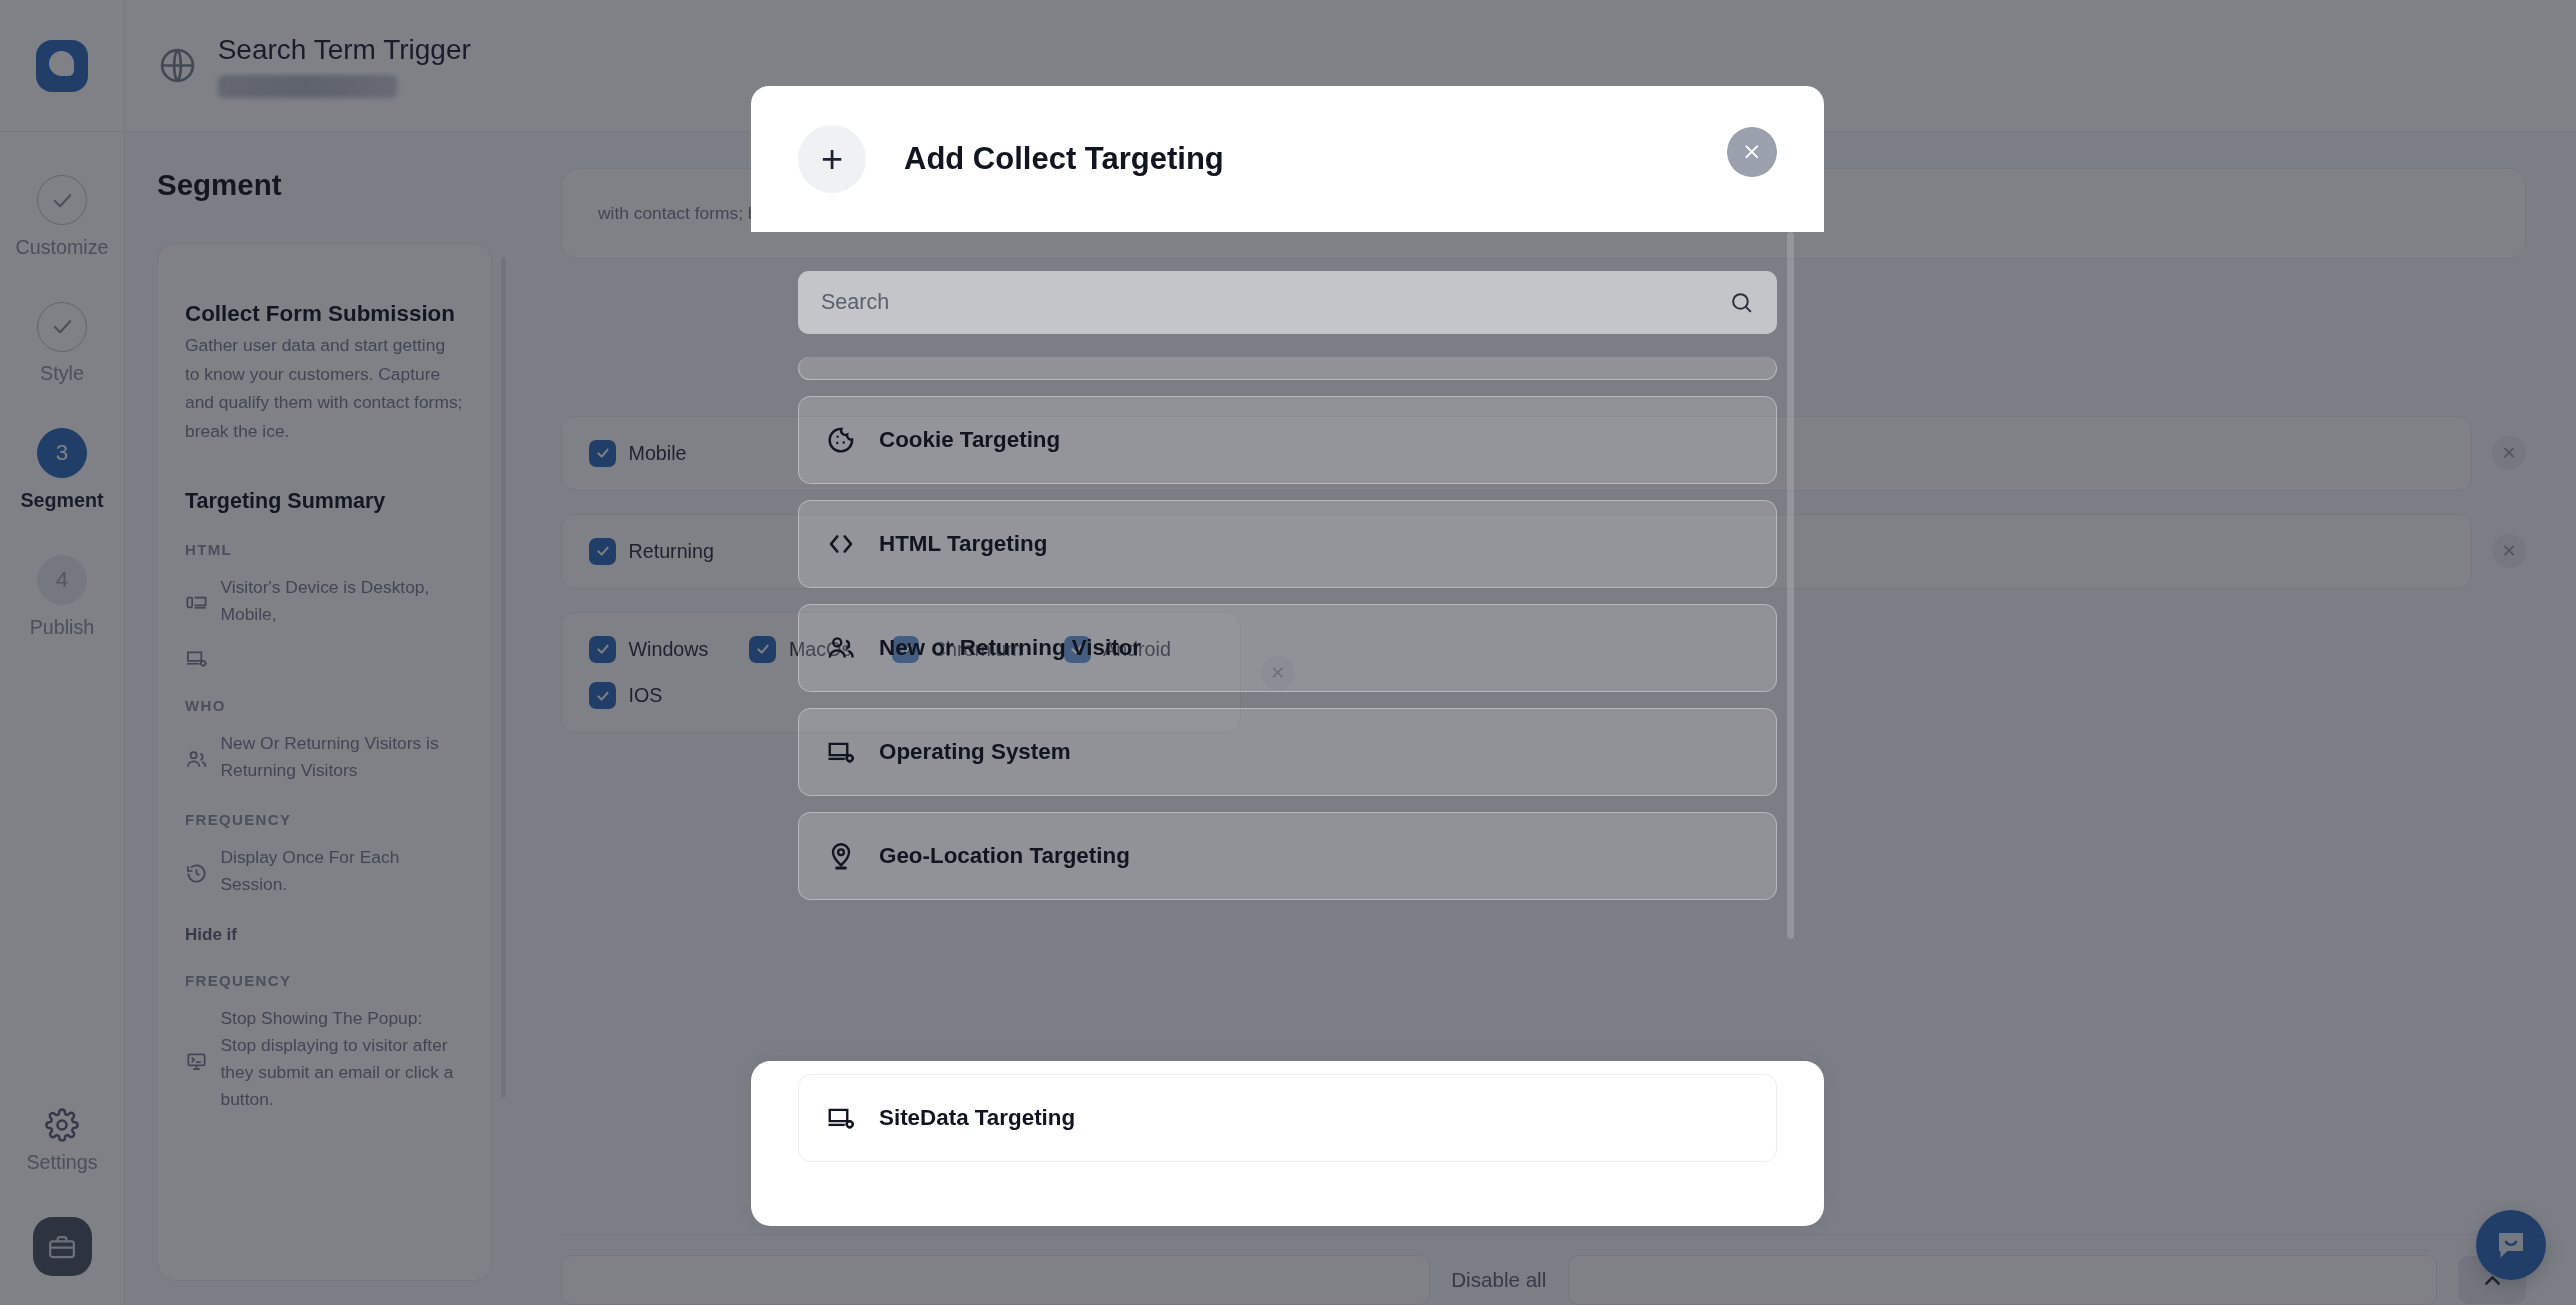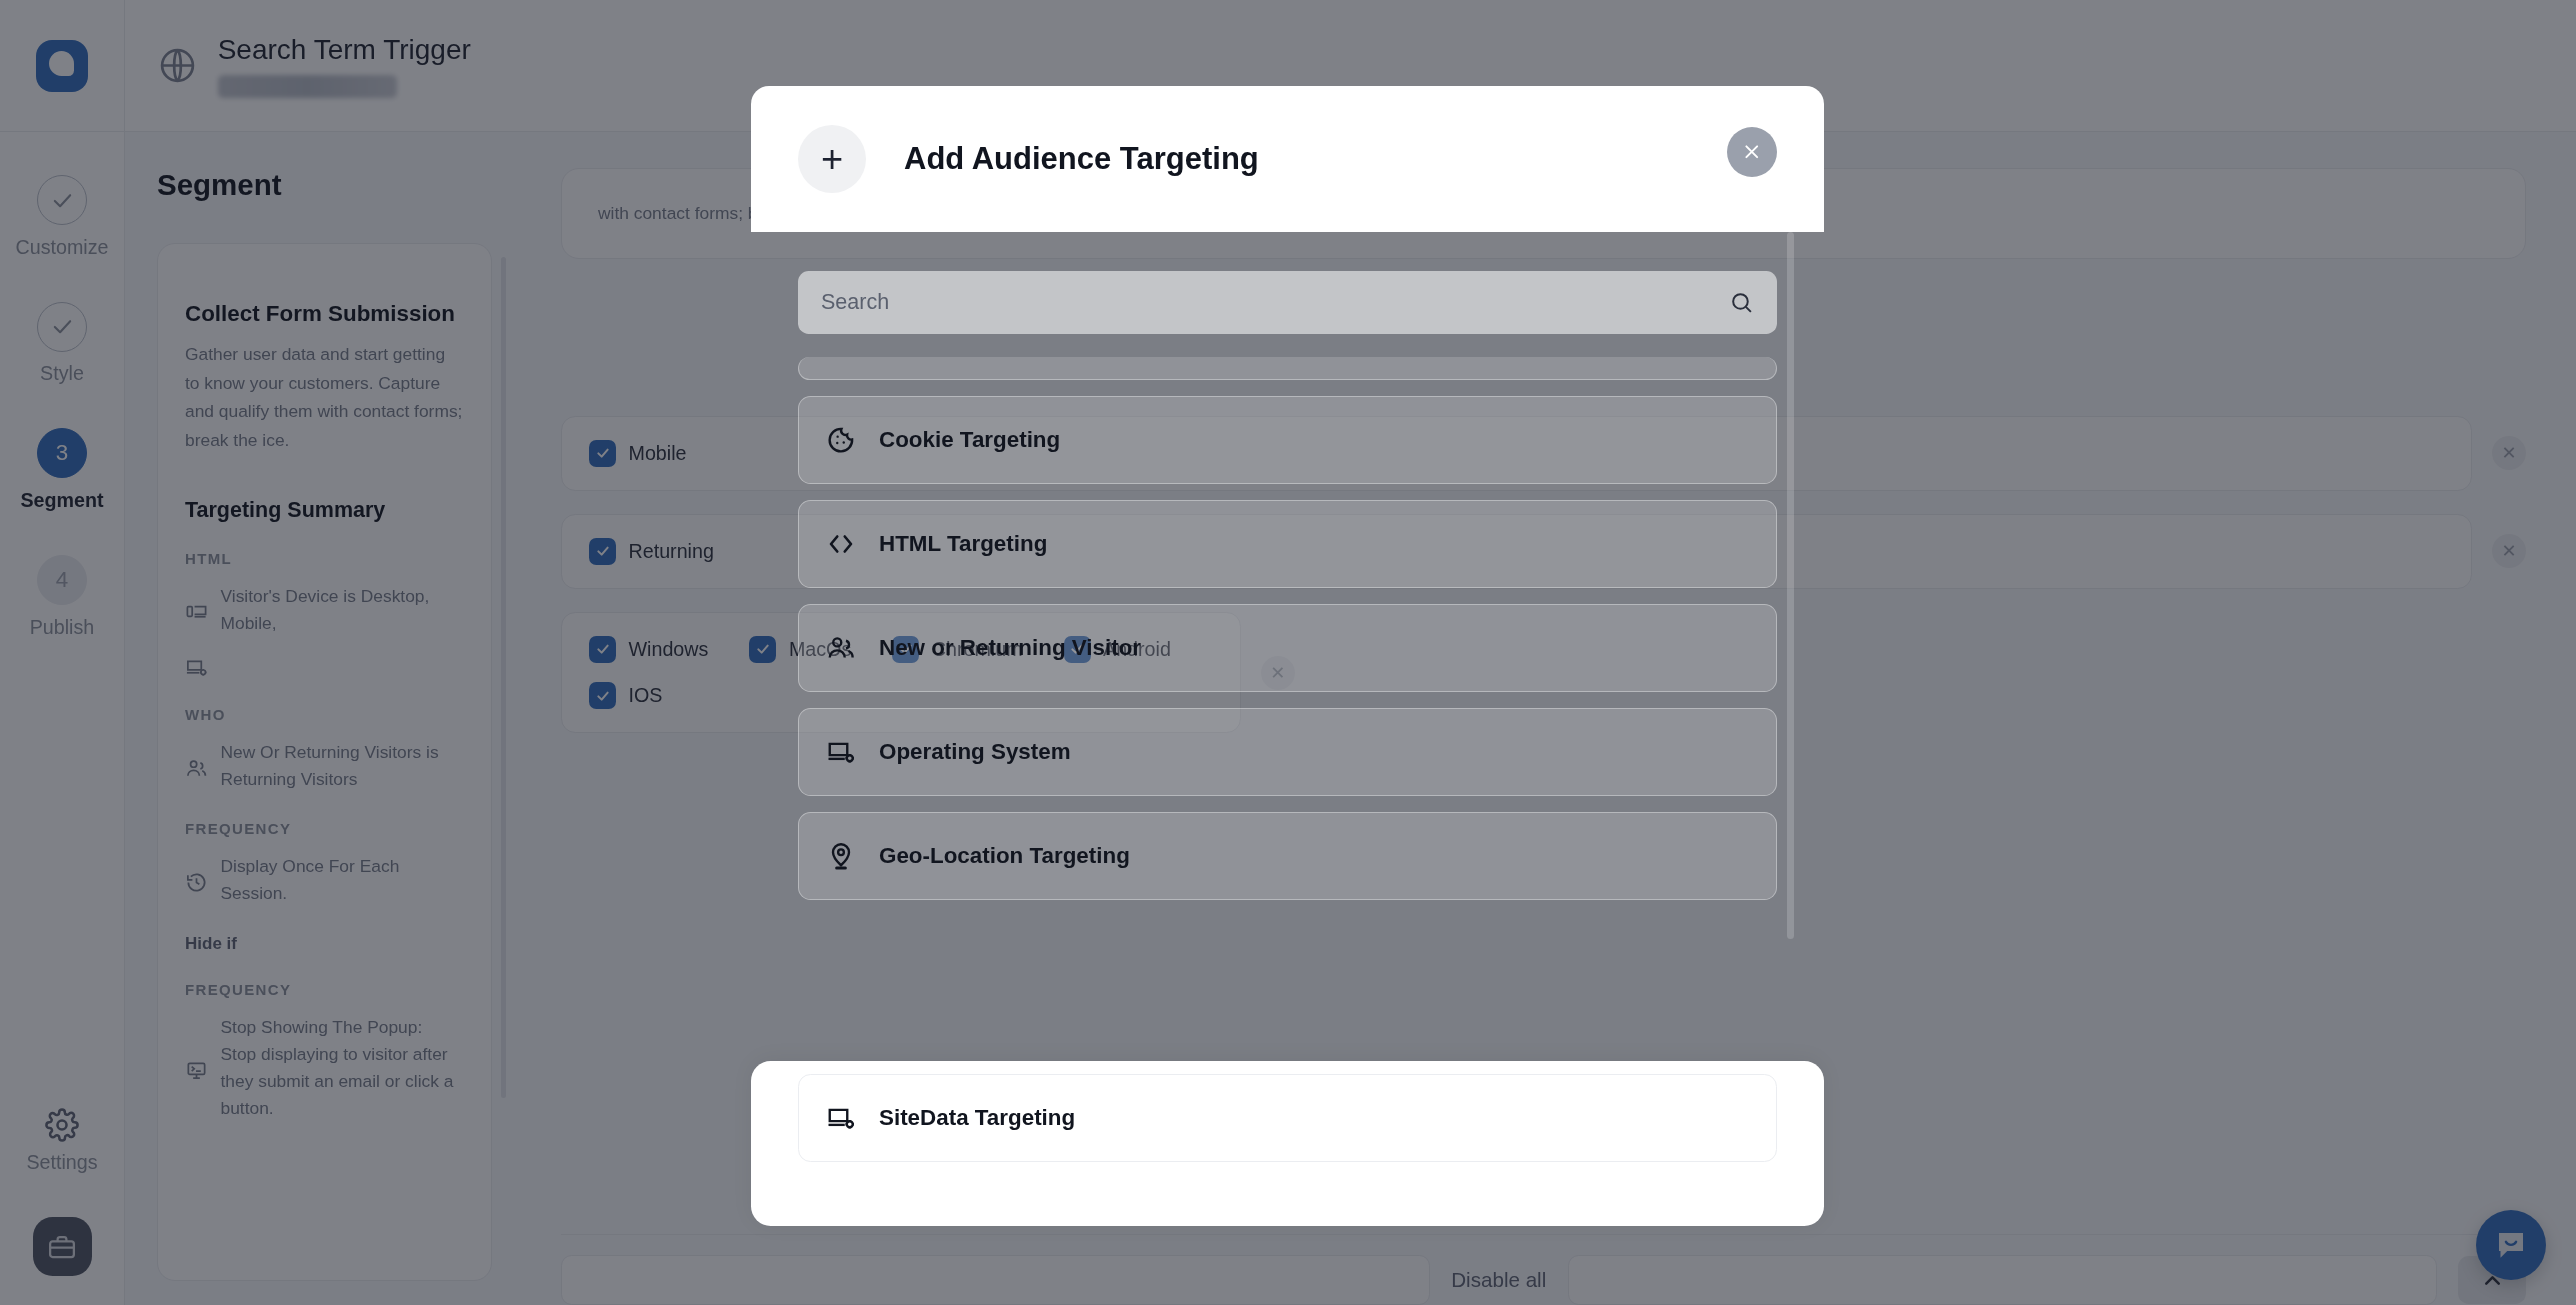--- a/index.html
+++ b/index.html
@@ -109,21 +109,21 @@
     width: 50px; height: 50px; border-radius: 50%; background: #eef0f4;
     display: flex; align-items: center; justify-content: center;
   }
   .badge {
     display: inline-flex; align-items: center; gap: 8px;
     background: #e6edf8; color: #2f6bbd;
     border-radius: 894px; padding: 8px 16px;
     font-size: 19px; font-weight: 500;
   }
   .card-title { font-size: 22.4px; font-weight: 700; color: #11151f; margin-top: 30px; }
-  .card-desc { font-size: 17.4px; line-height: 1.65; color: #767c8b; margin-top: 13px; }
+  .card-desc { font-size: 17.4px; line-height: 1.65; color: #767c8b; margin-top: 4px; }
   .sect-title { font-size: 21.5px; font-weight: 700; color: #11151f; margin-top: 43px; }
   .kicker { font-size: 15px; letter-spacing: .09em; color: #8b909c; font-weight: 600;
             margin-top: 27px; margin-bottom: 3.6px; }
   .kicker.plain { letter-spacing: 0; font-size: 17px; color: #5d6374; font-weight: 700; text-transform: none; }
   .sum-row { display: flex; gap: 12.5px; align-items: center; margin-top: 16px; }
   .sum-ic { width: 23px; height: 23px; flex: 0 0 23px; margin-top: 3.6px; }
   .sum-text { font-size: 17.4px; line-height: 1.55; color: #767c8b; }
   .sum-text .sub { display: block; }
 
   .panel-scroll {
@@ -496,21 +496,21 @@
     </div>
   </div>
 </div>
 
 <div id="scrim"></div>
 
 <div id="modal">
 
   <div class="modal-head">
     <div class="plus-circle">+</div>
-    <div class="modal-title">Add Audience Targeting</div>
+    <div class="modal-title">Add Collect Targeting</div>
     <div class="close-btn">
       <svg width="21.5" height="21.5" viewBox="0 0 24 24" fill="none" stroke="#ffffff" stroke-width="2.2" stroke-linecap="round">
         <path d="M6 6l12 12M18 6L6 18"></path>
         </svg>
     </div>
   </div>
 
   <div class="modal-body">
 
     <div class="search-field">

